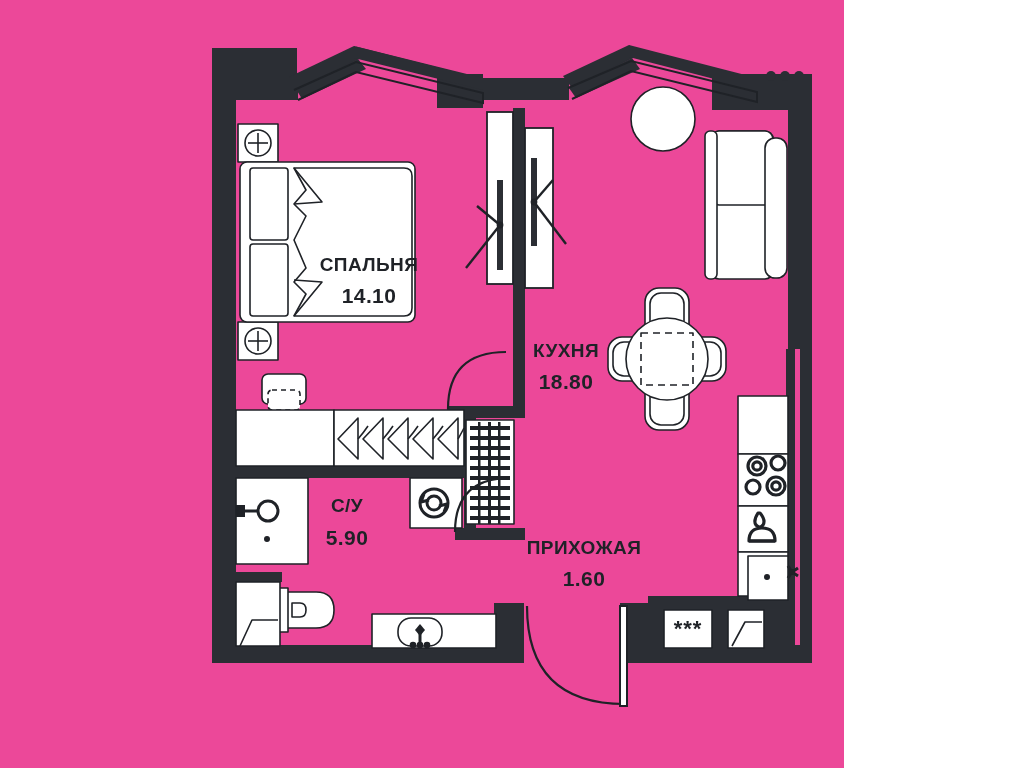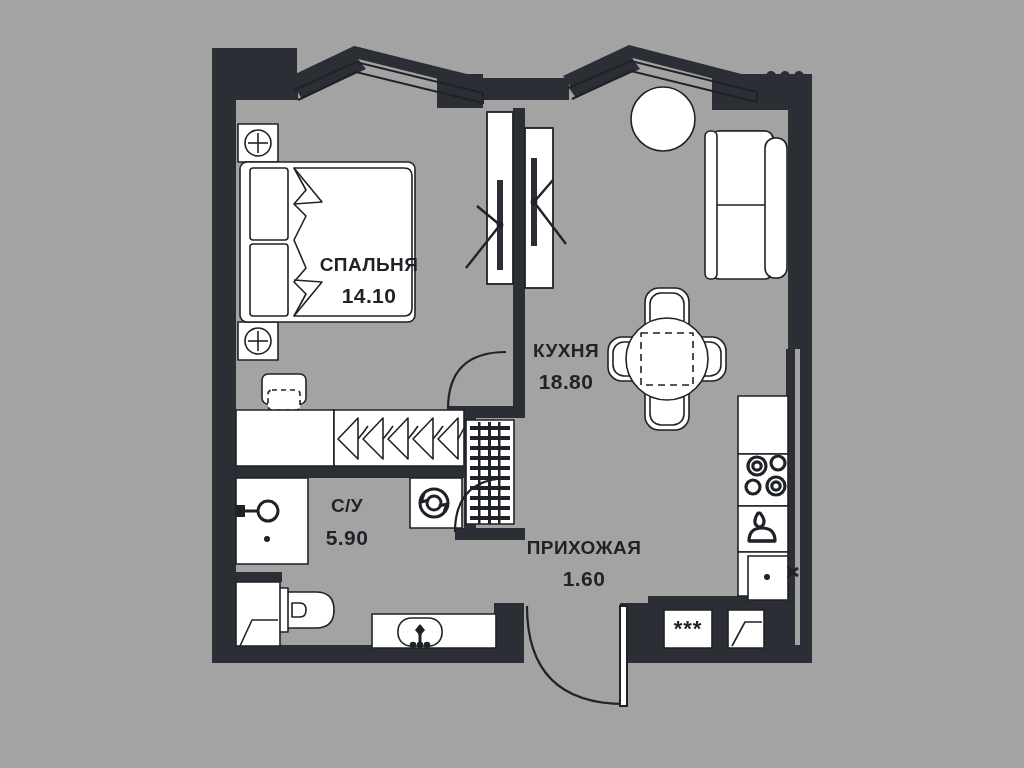--- a/index.html
+++ b/index.html
@@ -8,23 +8,23 @@
     background: #ffffff;
   }
   body {
     width: 1024px;
     height: 768px;
     font-family: "Liberation Sans", sans-serif;
     overflow: hidden;
   }
   #plan-wrap {
     position: relative;
-    width: 1024px;
+    width: 844px;
     height: 768px;
-    background: #a3a3a3;
+    background: #ec4899;
   }
   #plan-svg {
     display: block;
     width: 1024px;
     height: 768px;
   }
   .room-label {
     font-family: "Liberation Sans Narrow", "Liberation Sans", sans-serif;
     font-weight: bold;
     fill: #1f2227;

